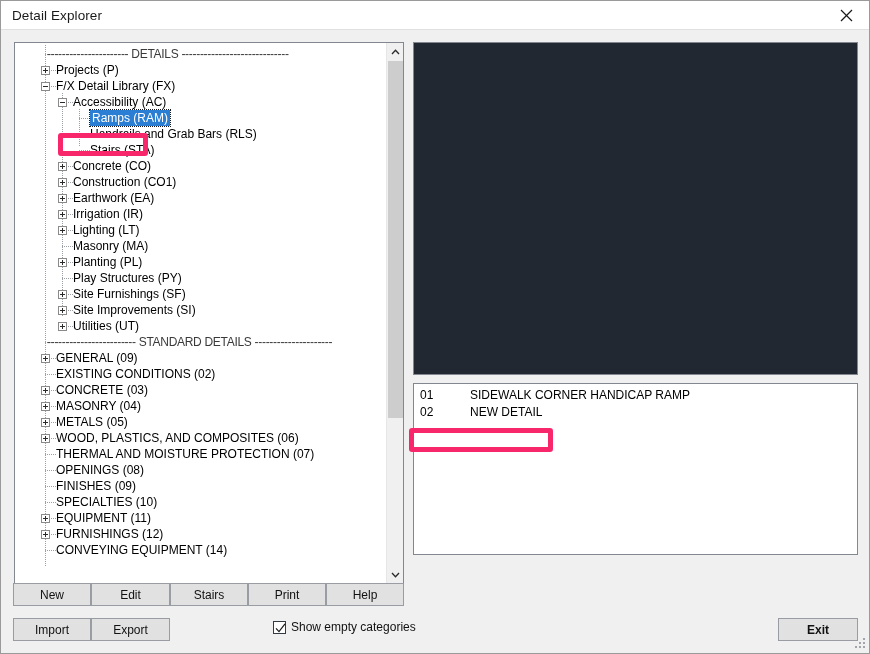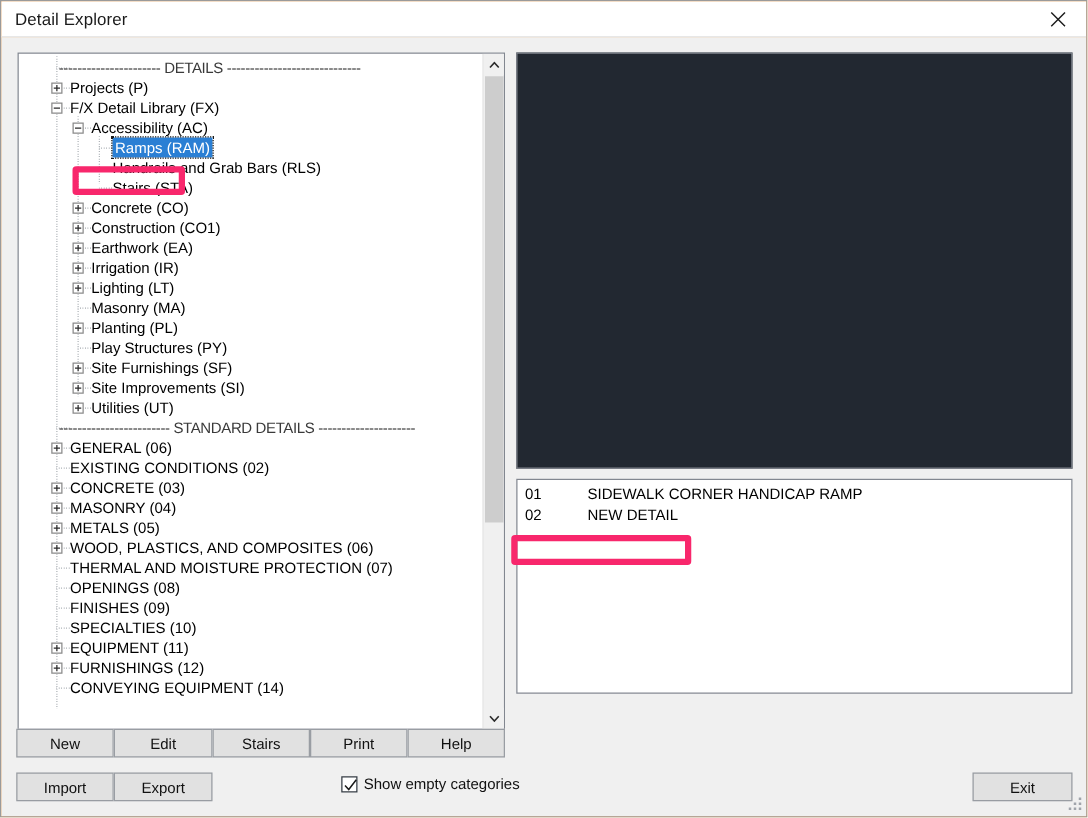--- a/index.html
+++ b/index.html
@@ -6,21 +6,21 @@
   html, body {
     margin: 0; padding: 0;
     width: 870px; height: 654px;
     overflow: hidden;
     background: #ffffff;
     font-family: "Liberation Sans", sans-serif;
   }
   #app {
     position: relative;
     width: 870px; height: 654px;
-    background: #fdba74;
+    background: #e5e5e5;
     border: 1px solid #9a9a9a;
     overflow: hidden;
   }
 
   
   #titlebar {
     position: absolute; left: 0; top: 0;
     width: 868px; height: 29px;
     background: #ffffff;
     border-bottom: 1px solid #e0e0e0;
@@ -174,21 +174,21 @@
     cursor: default;
     user-select: none;
   }
   #btn-new    { left: 12px;  top: 553px; width: 78px; }
   #btn-edit   { left: 90px;  top: 553px; width: 79px; }
   #btn-delete { left: 169px; top: 553px; width: 78px; }
   #btn-print  { left: 247px; top: 553px; width: 78px; }
   #btn-help   { left: 325px; top: 553px; width: 78px; }
   #btn-import { left: 12px;  top: 588px; width: 78px; }
   #btn-export { left: 90px;  top: 588px; width: 79px; }
-  #btn-exit   { left: 777px; top: 588px; width: 80px; }
+  #btn-exit   { left: 777px; top: 588px; width: 80px; font-weight: bold; }
 
   
   #chk-wrap {
     position: absolute; left: 272px; top: 590px;
     display: flex; align-items: center; gap: 5px;
   }
   #chk-box {
     position: relative;
     width: 13px; height: 13px;
     background: #ffffff;
@@ -320,21 +320,21 @@
               <span class="pm plus" style="left: 43px;"></span>
               <span class="tlabel" style="left: 58px;">Utilities (UT)</span>
             </div>
             <div class="tnode" style="top: 0px;">
               <div class="hline" style="left: 30px; top: 8px; width: 11px;"></div>
               <span class="tlabel sep" style="left: 32px;">------------------------ STANDARD DETAILS ---------------------</span>
             </div>
             <div class="tnode" style="top: 0px;">
               <div class="hline" style="left: 30px; top: 8px; width: 11px;"></div>
               <span class="pm plus" style="left: 26px;"></span>
-              <span class="tlabel" style="left: 41px;">GENERAL (06)</span>
+              <span class="tlabel" style="left: 41px;">GENERAL (09)</span>
             </div>
             <div class="tnode" style="top: 0px;">
               <div class="hline" style="left: 30px; top: 8px; width: 11px;"></div>
               <span class="tlabel" style="left: 41px;">EXISTING CONDITIONS (02)</span>
             </div>
             <div class="tnode" style="top: 0px;">
               <div class="hline" style="left: 30px; top: 8px; width: 11px;"></div>
               <span class="pm plus" style="left: 26px;"></span>
               <span class="tlabel" style="left: 41px;">CONCRETE (03)</span>
             </div>

